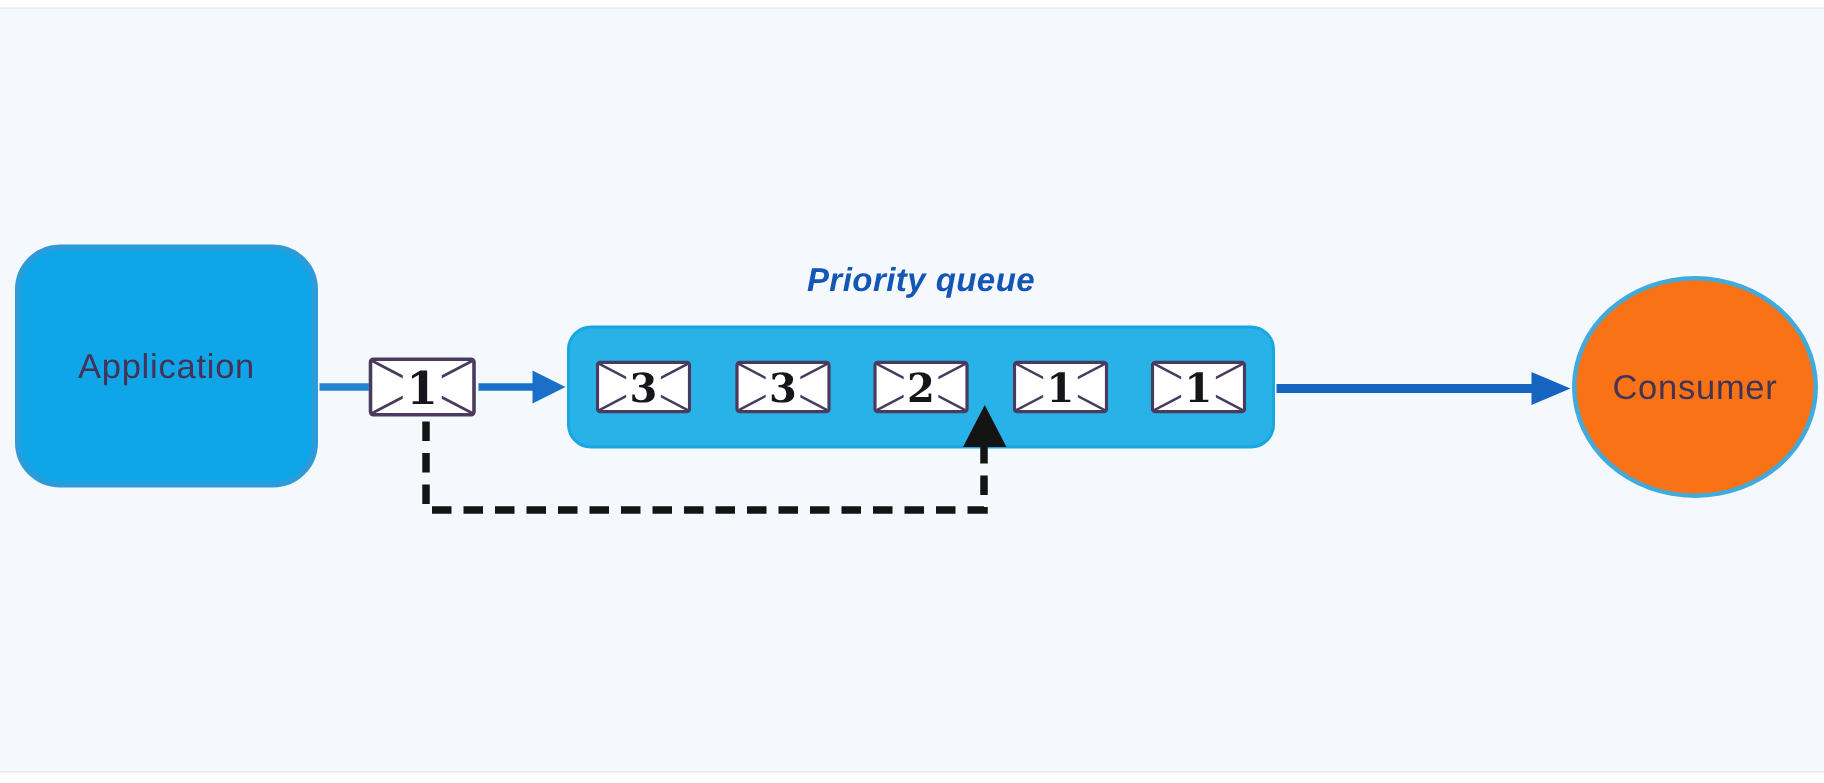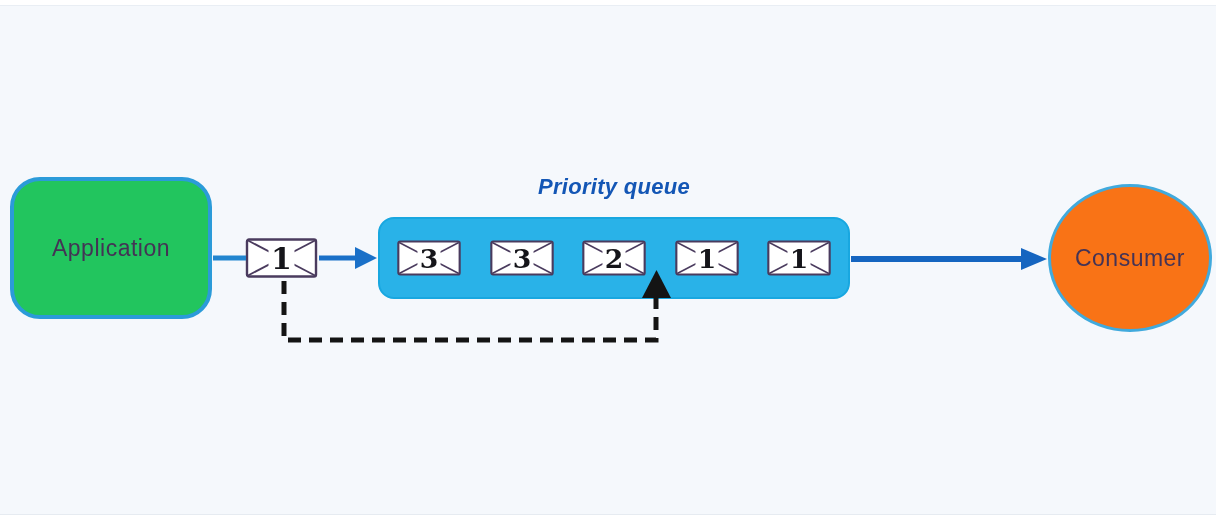--- a/index.html
+++ b/index.html
@@ -19,24 +19,24 @@
     border-top: 1px solid #e9eef4;
     border-bottom: 1px solid #e6ebf1;
   }
   .node-label {
     color: #443355;
     font-size: 23px;
     letter-spacing: 0.5px;
   }
   .application-box {
     position: absolute;
-    left: 10px; top: 177px;
-    width: 202px; height: 142px;
+    left: 10px; top: 163px;
+    width: 202px; height: 162px;
     box-sizing: border-box;
-    background: #22c55e;
+    background: #0ea5e9;
     border: 4px solid #2b9bd9;
     border-radius: 30px;
     display: flex; align-items: center; justify-content: center;
   }
   .consumer-circle {
     position: absolute;
     left: 1048px; top: 184px;
     width: 164px; height: 148px;
     box-sizing: border-box;
     background: #f97316;

